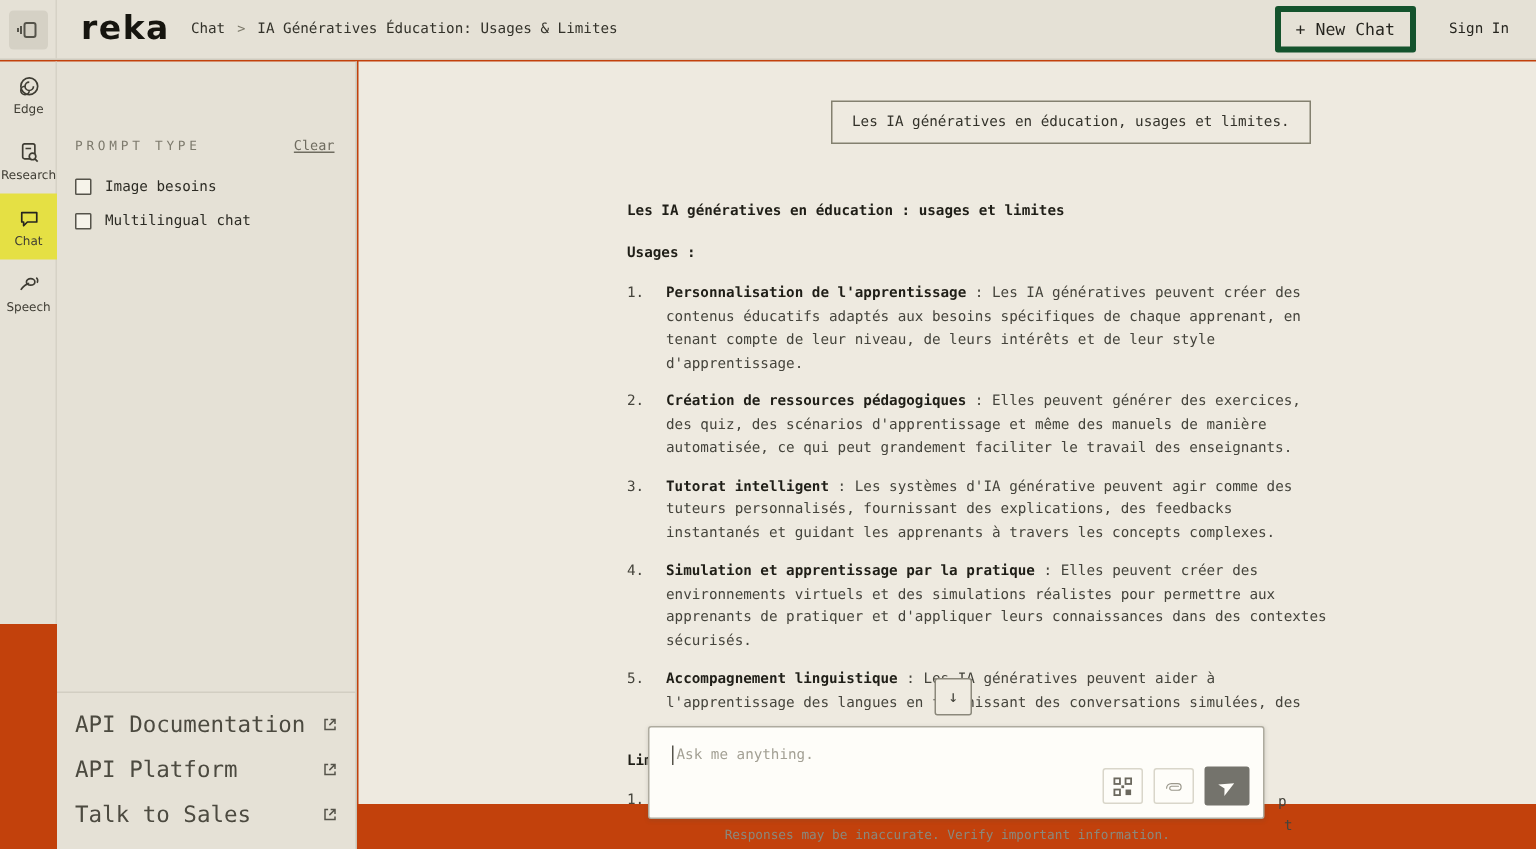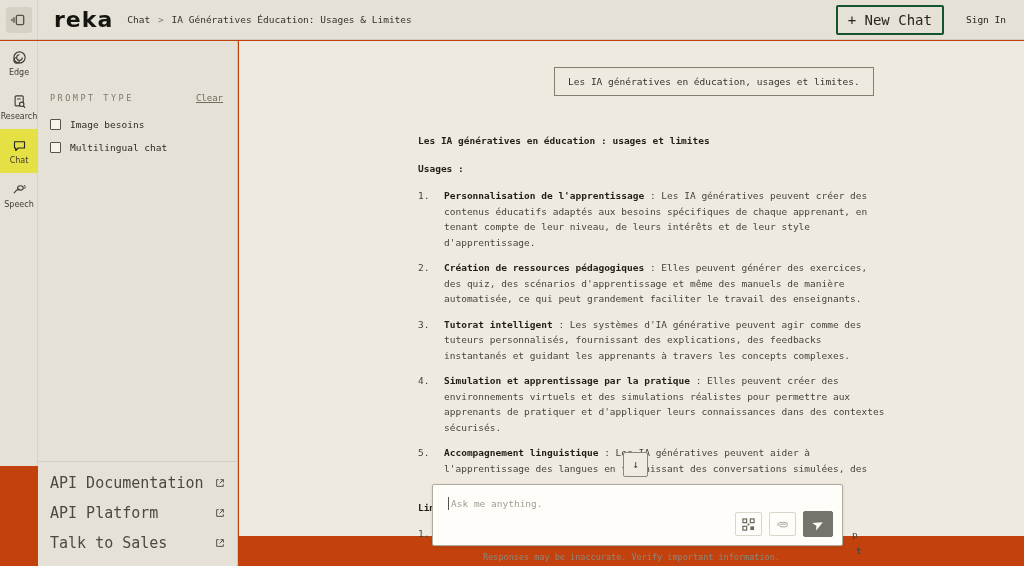--- a/index.html
+++ b/index.html
@@ -26,28 +26,28 @@
   }
   .logo {
     font-family:"DejaVu Sans", "Liberation Sans", sans-serif;
     font-weight:800; font-size:22px; letter-spacing:1px; color:#16150f;
     margin-left:16px; margin-right:14px; line-height:1;
   }
   .crumb { font-size:9.5px; color:#33322a; display:flex; align-items:center; gap:8px; }
   .crumb-sep { color:#7b7869; font-size:9px; }
   .topbar-right { margin-left:auto; display:flex; align-items:center; gap:22px; padding-right:18px; }
   .new-chat-btn {
-    border:2px solid #14532d; background:transparent; border-radius:2px;
-    font-family:inherit; font-size:14px; color:#26251f; padding:5px 10px; cursor:pointer;
+    border:4px solid #14532d; background:transparent; border-radius:2px;
+    font-family:inherit; font-size:11px; color:#26251f; padding:5px 10px; cursor:pointer;
   }
   .signin { font-size:9.5px; color:#26251f; cursor:pointer; }
 
   
   .rail {
-    position:absolute; left:0; top:41px; width:38px; height:425px;
+    position:absolute; left:0; top:41px; width:38px; height:375px;
     background:#e5e1d6; border-right:1px solid #d6d2c6;
   }
   .rail-item {
     width:38px; height:44px; display:flex; flex-direction:column;
     align-items:center; justify-content:center; gap:3px; cursor:pointer;
   }
   .rail-item.active { background:#e5e044; }
   .rail-label {
     font-family:"DejaVu Sans", "Liberation Sans", sans-serif;
     font-size:8px; color:#3e3c33;

